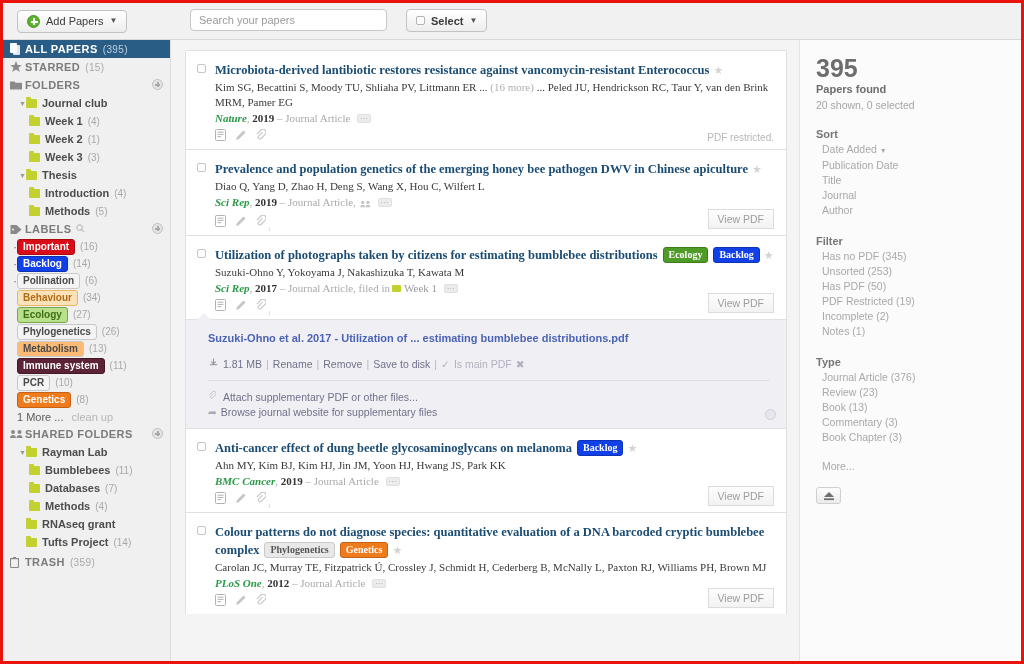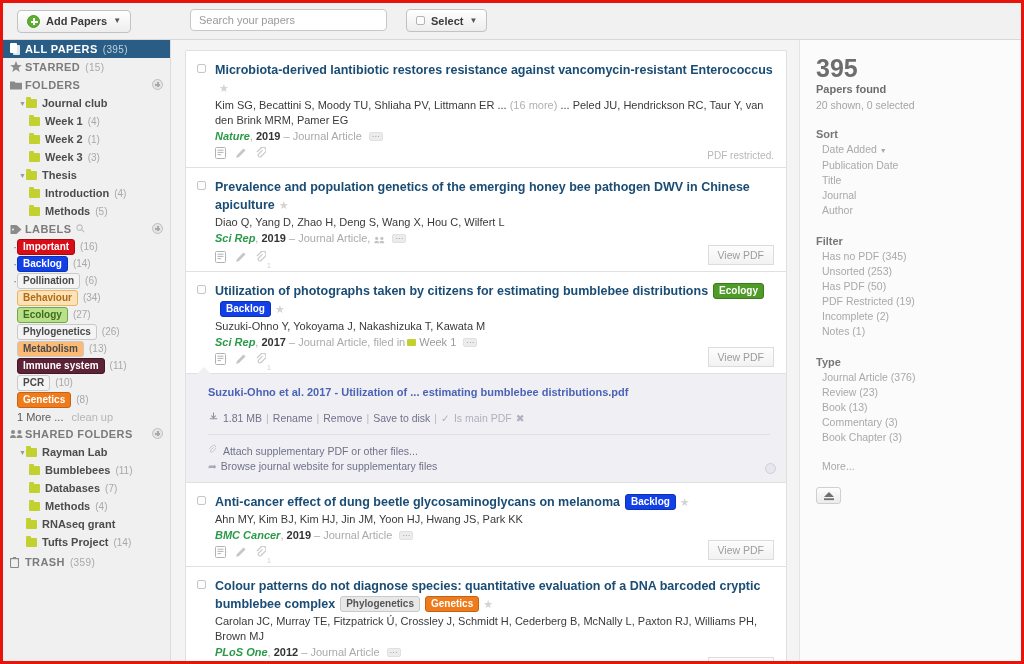--- a/index.html
+++ b/index.html
@@ -25,21 +25,21 @@
     display: flex;
     align-items: center;
     padding: 0 14px;
     position: relative;
   }
   .btn {
     display: inline-flex; align-items: center; gap: 6px;
     height: 23px; padding: 4px 9px;
     border: 1px solid #c2c2c2; border-radius: 4px;
     background: linear-gradient(#ffffff,#ededed);
-    font-size: 11px; font-weight: bold; color: #3b3b3b;
+    font-size: 11px; font-weight: normal; color: #3b3b3b;
     cursor: pointer;
   }
   .plus-circle {
     width: 13px; height: 13px; border-radius: 50%;
     background: #5bb02e; position: relative; display: inline-block;
     border: 1px solid #4a9625;
   }
   .plus-circle::before, .plus-circle::after {
     content: ""; position: absolute; background: #fff;
   }
@@ -145,21 +145,21 @@
     padding: 9px 12px 6px 11px;
     position: relative;
     display: flex;
   }
   .paper:first-child { border-radius: 2px 2px 0 0; }
   .pcheck {
     width: 9px; height: 9px; border:1px solid #c6c6c6; border-radius:2px;
     background:#fdfdfd; flex:0 0 9px; margin-top:4px; margin-right:9px;
     cursor: pointer;
   }
-  .pbody { flex:1 1 auto; min-width:0; }
+  .pbody { flex:1 1 auto; min-width:0;font-family:Liberation Serif, serif; }
   .ptitle {
     font-size: 12.5px; font-weight: bold; color: #1a4c74;
     line-height: 16px; cursor:pointer;
     display: inline;
   }
   .star {
     color: #d4d4d4; font-size: 11px; margin-left: 4px;
     display: inline-block; cursor:pointer;
   }
   .pauth {

